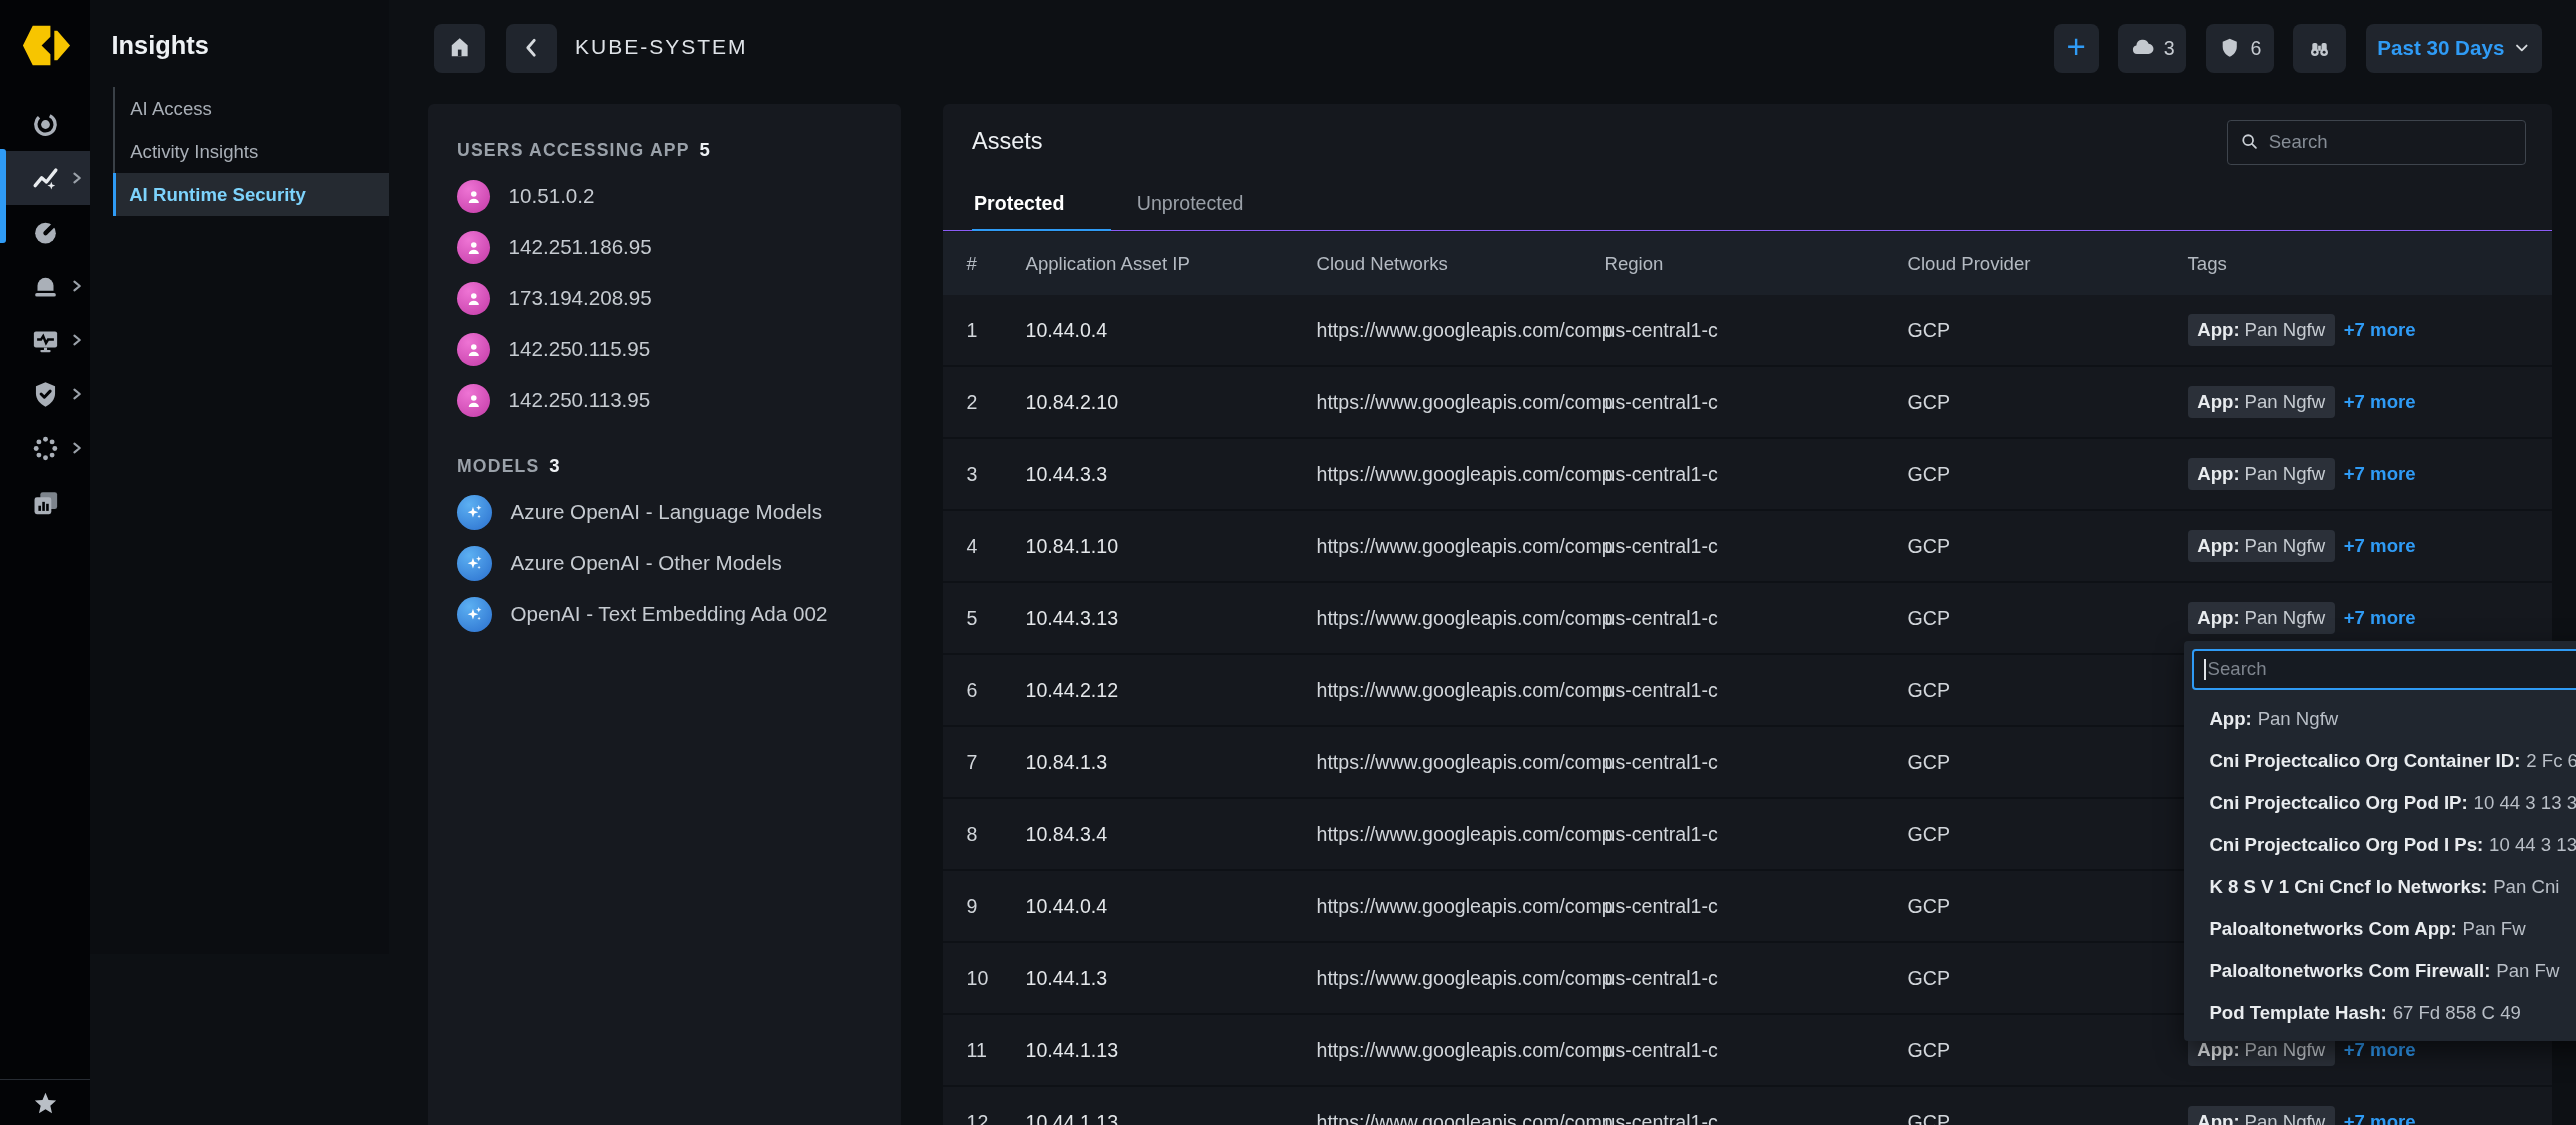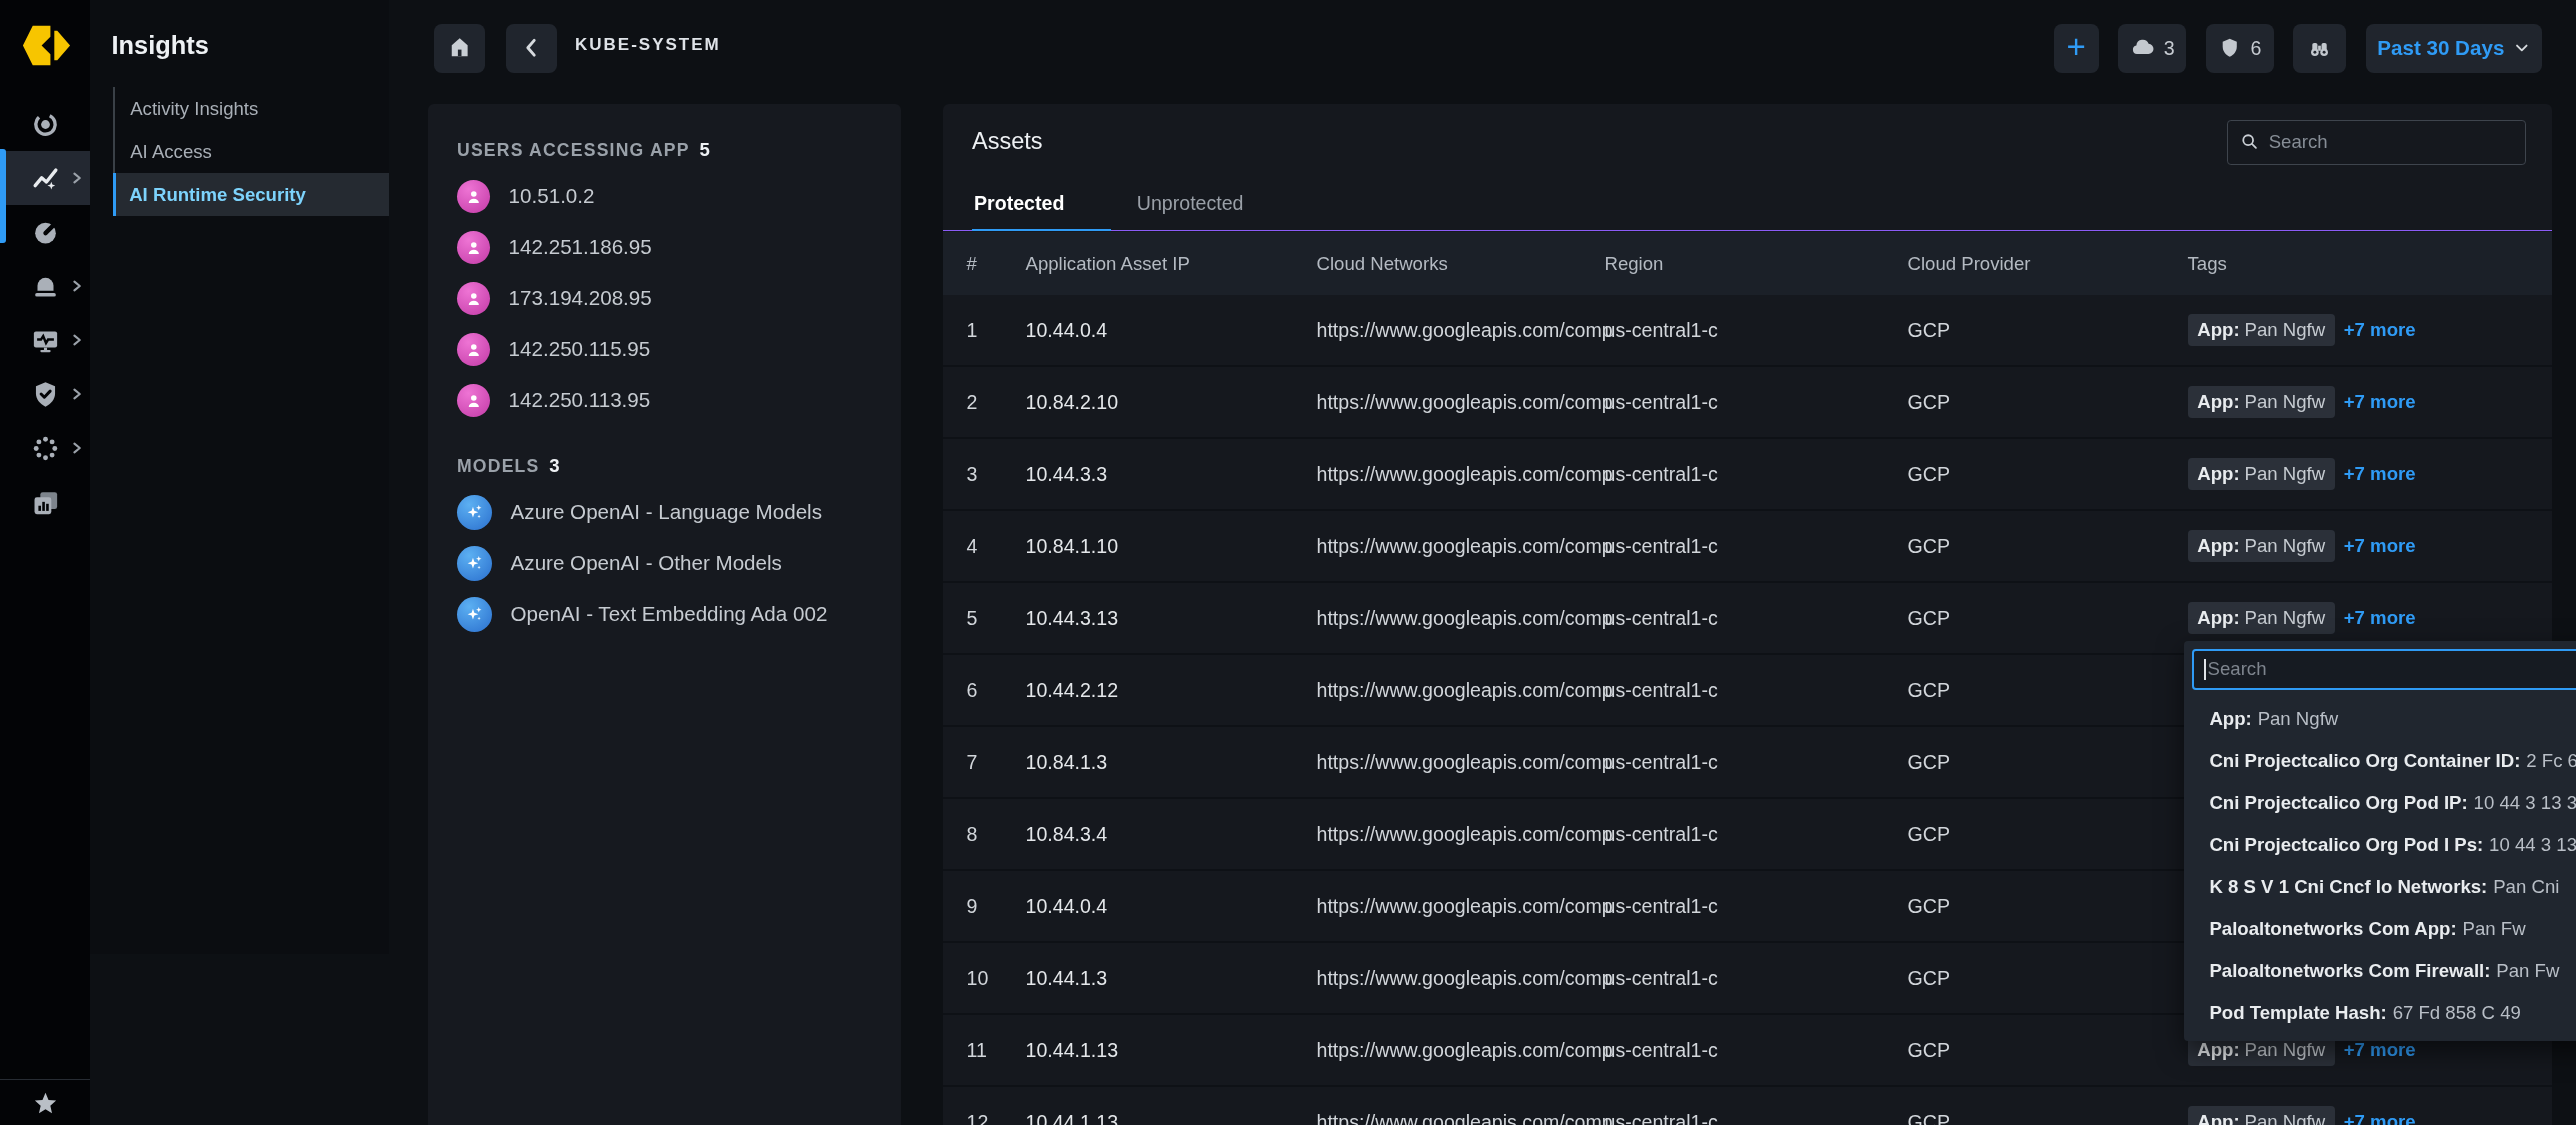--- a/index.html
+++ b/index.html
@@ -34,21 +34,21 @@
   .navpanel{position:absolute;left:90px;top:0;width:299px;height:954px;background:var(--nav);z-index:19;}
   .navpanel h1{font-size:25.4px;font-weight:bold;color:#eef1f4;position:absolute;left:21.5px;top:31px;}
   .nav-items{position:absolute;top:87px;left:0;right:0;}
   .nav-item{height:43px;margin-left:22.5px;border-left:2px solid #3a4047;display:flex;align-items:center;padding-left:15.7px;font-size:18.6px;color:#a9afb7;cursor:pointer;}
   .nav-item.active{border-left:3.9px solid var(--accent);background:#252a31;color:#7dd3fc;font-weight:bold;padding-left:13.7px;}
   
   .topbar{position:absolute;left:390px;top:0;right:0;height:104px;}
   .icon-btn{position:absolute;top:23.5px;height:49px;background:#20252d;border-radius:7.8px;display:flex;align-items:center;justify-content:center;cursor:pointer;border:none;}
   .btn-home{left:44px;width:51px;}
   .btn-back{left:116px;width:51px;}
-  .page-title{position:absolute;left:185px;top:35px;font-size:17px;font-weight:bold;letter-spacing:2px;color:#dfe3e8;}
+  .page-title{position:absolute;left:185px;top:35px;font-size:21px;font-weight:normal;letter-spacing:2px;color:#dfe3e8;}
   .tb-right{position:absolute;right:34px;top:23.5px;display:flex;gap:19.6px;align-items:center;}
   .tb-btn{height:49px;background:#20252d;border-radius:7.8px;display:flex;align-items:center;justify-content:center;gap:8.8px;cursor:pointer;border:none;color:#c6cbd1;font-size:19.6px;font-family:inherit;}
   .tb-btn.w-plus{width:45px;}
   .tb-btn.w-cnt{width:68px;}
   .tb-btn.w-binoc{width:53px;}
   .tb-btn.w-range{width:176px;}
   .plus-glyph{color:var(--accent);font-size:33px;font-weight:400;line-height:0;margin-top:-2.9px;}
   .range-label{color:var(--accent);font-size:20.6px;font-weight:bold;}
   
   .leftcard{position:absolute;left:428px;top:104px;width:473px;bottom:0;background:var(--card);border-radius:5.9px 5.9px 0 0;padding:35px 29px;overflow:hidden;}
@@ -210,24 +210,24 @@
           <path d="M12 3.2 L14.5 9 L20.8 9.6 L16 13.8 L17.4 20 L12 16.7 L6.6 20 L8 13.8 L3.2 9.6 L9.5 9 Z" fill="#b9bfc6"></path>
         </svg>
     </span>
   </div>
 </div>
 
 <div class="navpanel">
   <h1>Insights</h1>
   <div class="nav-items" id="nav-items">
       <div class="nav-item">
-        <span>Activity Insights</span>
+        <span>AI Access</span>
       </div>
       <div class="nav-item">
-        <span>AI Access</span>
+        <span>Activity Insights</span>
       </div>
       <div class="nav-item active">
         <span>AI Runtime Security</span>
       </div>
     </div>
 </div>
 
 <div class="topbar">
   <button class="icon-btn btn-home">
     <span>

